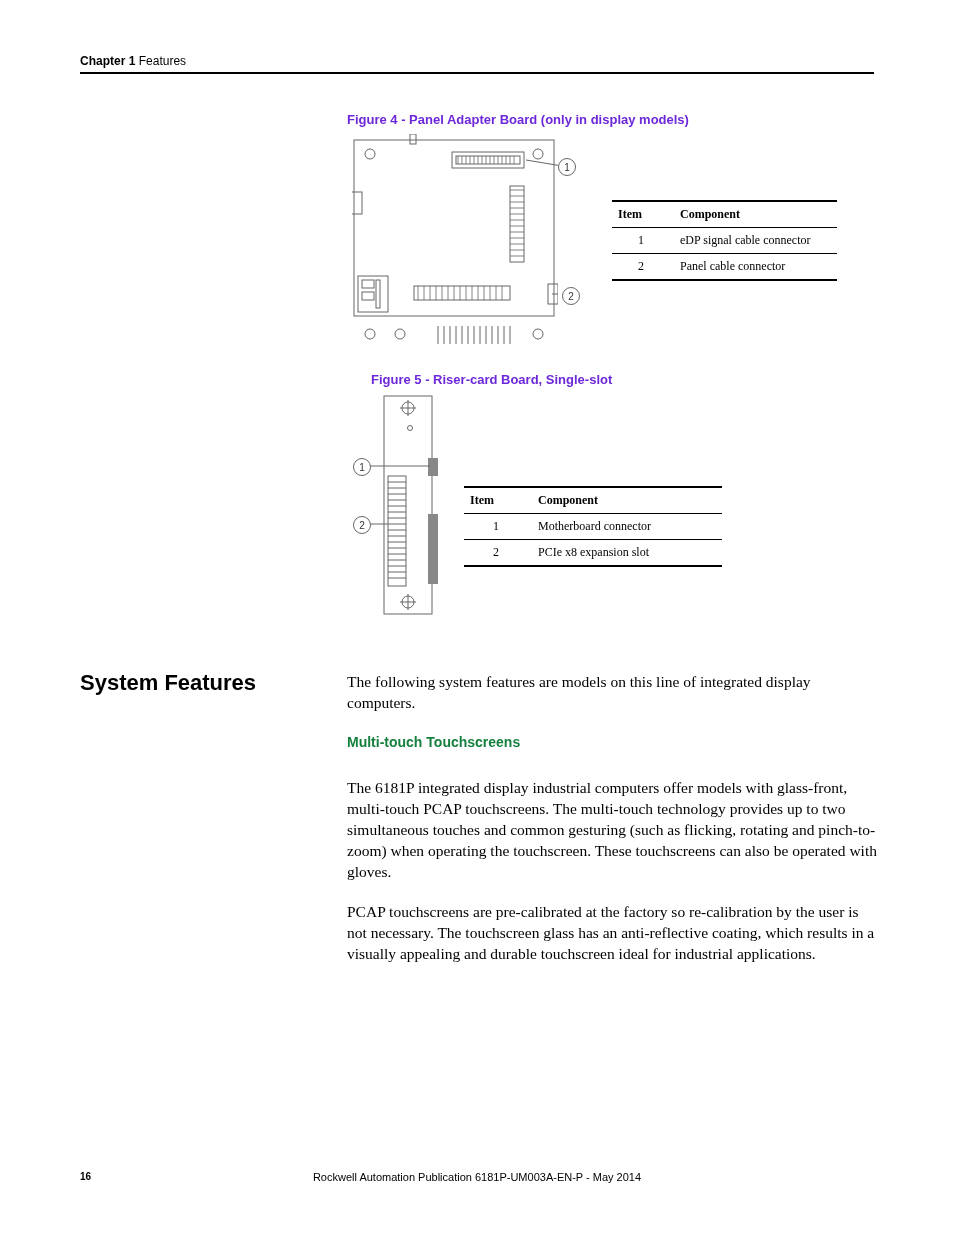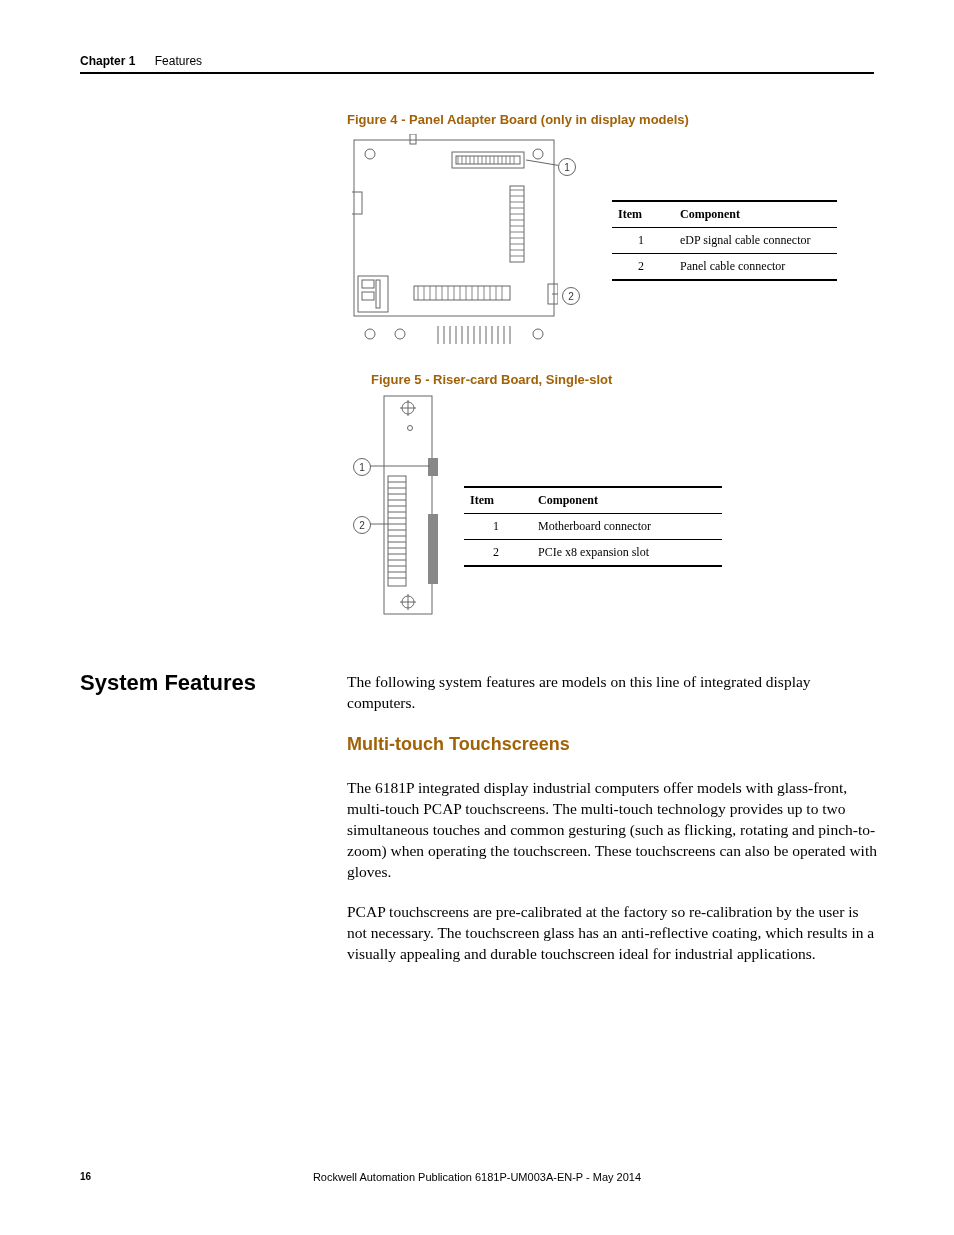--- a/index.html
+++ b/index.html
@@ -17,27 +17,27 @@
     position: absolute;
     top: 54px;
     left: 80px;
     right: 80px;
     border-bottom: 2px solid #000;
     padding-bottom: 4px;
     font-family: Arial, Helvetica, sans-serif;
     font-size: 12px;
     color: #000;
   }
-  .page-header .chap { font-weight: bold; margin-right: 16px; }
+  .page-header .chap { font-weight: bold; margin-right: 0; }
   .page-header .sect { font-weight: normal; }
   .fig-caption {
     font-family: Arial, Helvetica, sans-serif;
     font-weight: bold;
     font-size: 13px;
-    color: #a16207;
+    color: #6d28d9;
   }
   .callout {
     position: absolute;
     width: 16px;
     height: 16px;
     border: 1px solid #666;
     border-radius: 50%;
     font-family: Arial, sans-serif;
     font-size: 10px;
     display: flex;
@@ -72,22 +72,22 @@
     position: absolute;
     font-family: Georgia, 'Times New Roman', serif;
     font-size: 15.5px;
     line-height: 1.35;
     color: #000;
   }
   .sub-heading {
     position: absolute;
     font-family: Arial, Helvetica, sans-serif;
     font-weight: bold;
-    font-size: 18px;
-    color: #a16207;
+    font-size: 14px;
+    color: #15803d;
   }
   .footer {
     position: absolute;
     bottom: 52px;
     left: 80px;
     right: 80px;
     font-family: Arial, Helvetica, sans-serif;
     font-size: 11px;
     color: #000;
     text-align: center;

